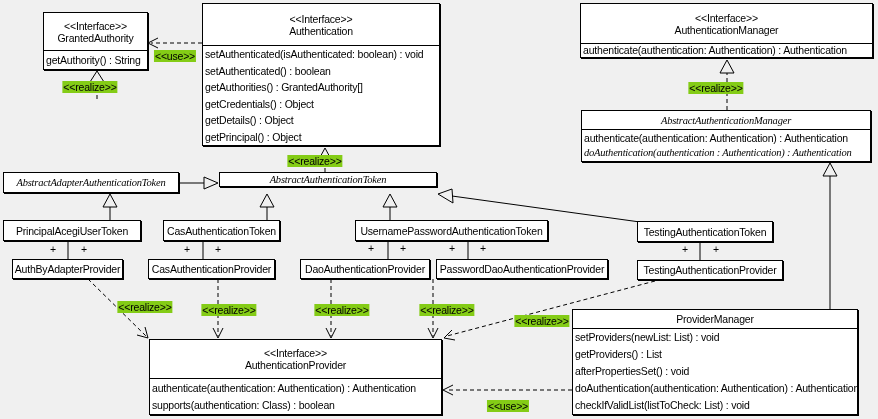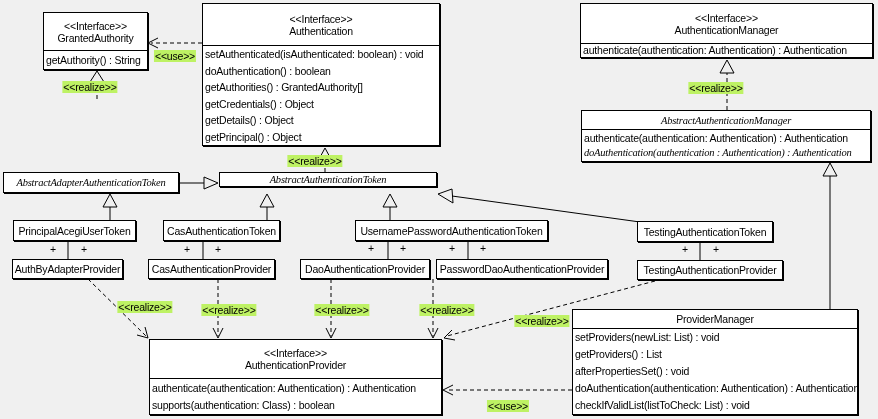--- a/index.html
+++ b/index.html
@@ -11,21 +11,21 @@
   .dashed{stroke:#000;stroke-width:1;fill:none;stroke-dasharray:4 3;}
   .tri{fill:#f0f0f0;stroke:#000;stroke-width:1;}
   .box{position:absolute;z-index:2;background:#fff;border:1px solid #000;
        box-shadow:1px 1px 0 #000;box-sizing:border-box;display:flex;flex-direction:column;}
   .single{align-items:center;justify-content:center;text-align:center;}
   .hdr{border-bottom:1px solid #000;display:flex;flex-direction:column;justify-content:center;
        text-align:center;flex:0 0 auto;}
   .rows{flex:1 1 auto;display:flex;flex-direction:column;justify-content:space-around;overflow:visible;}
   .row{padding-left:2px;white-space:nowrap;line-height:1;}
   .i{font-style:italic;font-family:Liberation Serif, serif;}
-  .lbl{position:absolute;z-index:3;transform:translate(-50%,-50%);background:#bef264;
+  .lbl{position:absolute;z-index:3;transform:translate(-50%,-50%);background:#84cc16;
        padding:0 1px;white-space:nowrap;text-align:right;}
   .plus{position:absolute;z-index:3;transform:translate(-50%,-50%);}
 </style>
 </head>
 <body>
 
 <div id="canvas">
 
   <svg class="wires" width="878" height="419">
 
@@ -125,21 +125,21 @@
   </div>
 
 
   <div class="box" style="left:202px;top:3px;width:238px;height:143px">
     <div class="hdr" style="height:41px">
       <div>&lt;&lt;Interface&gt;&gt;</div>
       <div>Authentication</div>
     </div>
     <div class="rows">
       <div class="row">setAuthenticated(isAuthenticated: boolean) : void</div>
-      <div class="row">doAuthentication() : boolean</div>
+      <div class="row">setAuthenticated() : boolean</div>
       <div class="row">getAuthorities() : GrantedAuthority[]</div>
       <div class="row">getCredentials() : Object</div>
       <div class="row">getDetails() : Object</div>
       <div class="row">getPrincipal() : Object</div>
     </div>
   </div>
 
   <div class="box" style="left:580px;top:3px;width:293px;height:55px">
     <div class="hdr" style="height:39px">
       <div>&lt;&lt;Interface&gt;&gt;</div>
@@ -161,21 +161,21 @@
   </div>
 
   <div class="box single i" style="left:3px;top:172px;width:176px;height:21px">
     <span>AbstractAdapterAuthenticationToken</span>
   </div>
 
   <div class="box single i" style="left:219px;top:172px;width:218px;height:15px">
     <span>AbstractAuthenticationToken</span>
   </div>
 
-  <div class="box single" style="left:13px;top:220px;width:123px;height:21px">
+  <div class="box single" style="left:3px;top:220px;width:138px;height:21px">
     <span>PrincipalAcegiUserToken</span>
   </div>
 
   <div class="box single" style="left:163px;top:220px;width:117px;height:21px">
     <span>CasAuthenticationToken</span>
   </div>
 
   <div class="box single" style="left:637px;top:221px;width:136px;height:21px">
     <span>TestingAuthenticationToken</span>
   </div>

